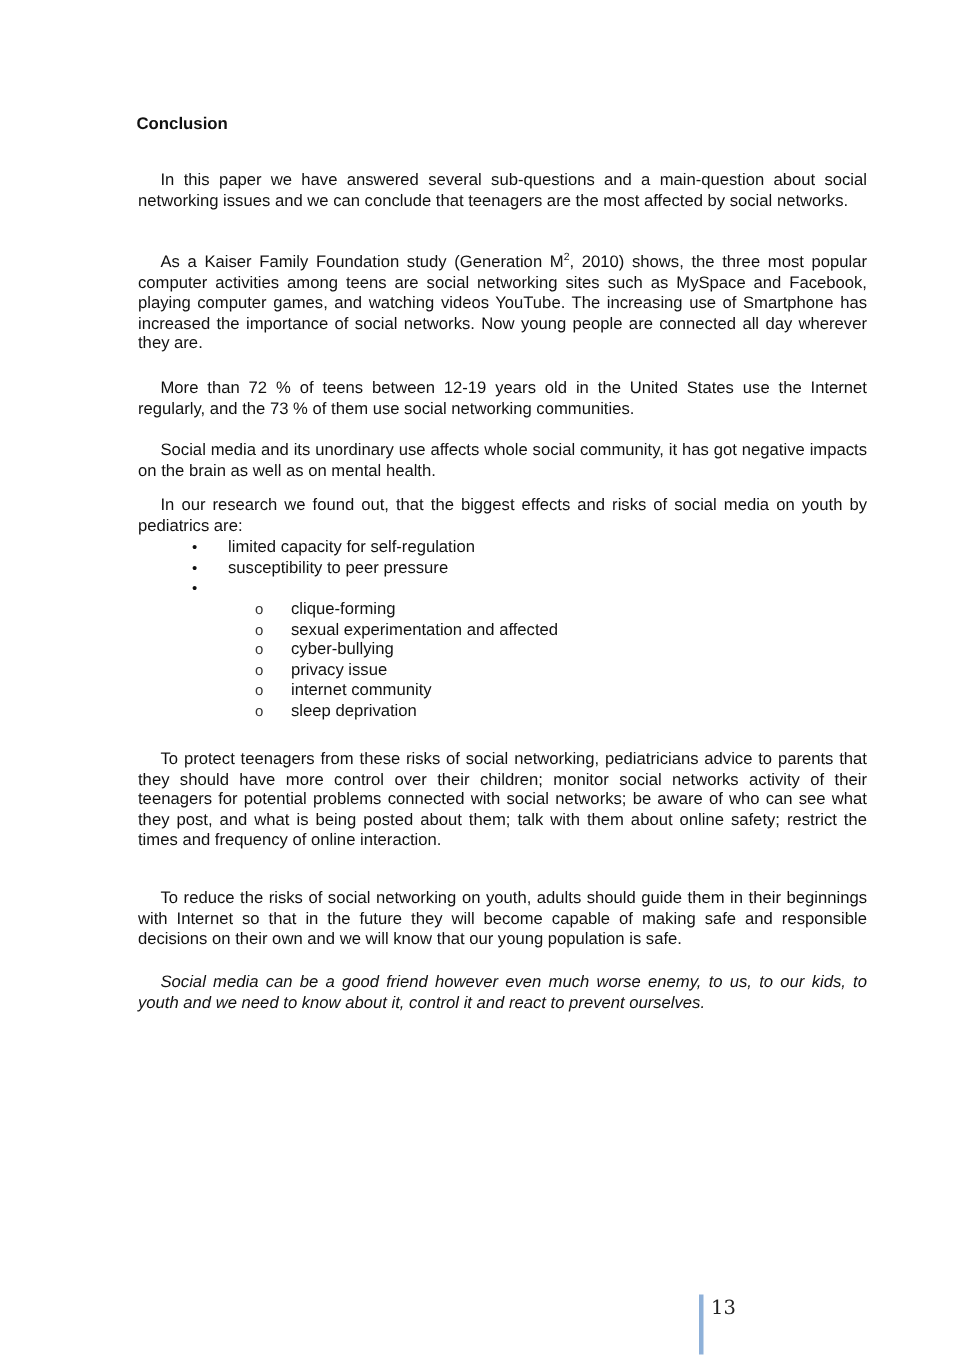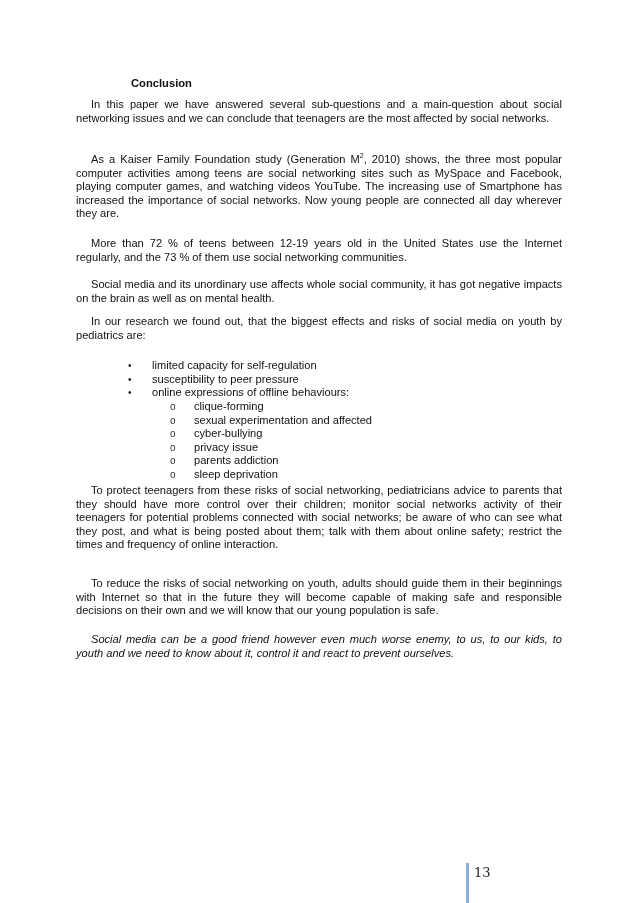--- a/index.html
+++ b/index.html
@@ -3,22 +3,22 @@
   <meta charset="utf-8">
   <style>
     html, body { margin: 0; padding: 0; background: #ffffff; }
     body { width: 638px; height: 903px; position: relative; overflow: hidden; }
     .page {
       position: absolute; left: 0; top: 0; width: 638px; height: 903px;
       font-family: "Liberation Sans", sans-serif; color: #111;
       font-size: 11.1px; line-height: 13.6px;
     }
     .content { position: absolute; left: 76px; top: 0; width: 486px; }
-    .heading { position: absolute; top: 77px; left: 15px; font-weight: bold; font-size: 11.2px; margin-left: 40px; }
-    p { margin: 0; text-align: justify; text-indent: 15px; position: absolute; left: 0; width: 486px; }
+    .heading { position: absolute; top: 77px; left: 15px; font-weight: bold; font-size: 11.2px; }
+    p { margin: 16px; text-align: justify; text-indent: 15px; position: absolute; left: 0; width: 486px; }
     #p1 { top: 98px; }
     #p2 { top: 153px; }
     #p3 { top: 237px; }
     #p4 { top: 278px; }
     #p5 { top: 315px; }
     ul.bullets { list-style: none; margin: 0; padding: 0; position: absolute; left: 0; top: 359px; width: 486px; }
     ul.bullets > li { position: relative; padding-left: 76px; height: 13.6px; }
     ul.bullets > li .bullet { position: absolute; left: 52px; top: 0; font-size: 10px; }
     ul.sub { list-style: none; margin: 0; padding: 0; position: absolute; left: 0; top: 400px; width: 486px; }
     ul.sub > li { position: relative; padding-left: 118px; height: 13.6px; }
@@ -43,29 +43,29 @@
 
     <p id="p3">More than 72 % of teens between 12-19 years old in the United States use the Internet regularly, and the 73 % of them use social networking communities.</p>
 
     <p id="p4">Social media and its unordinary use affects whole social community, it has got negative impacts on the brain as well as on mental health.</p>
 
     <p id="p5">In our research we found out, that the biggest effects and risks of social media on youth by pediatrics are:</p>
 
     <ul class="bullets">
       <li><span class="bullet">•</span><span>limited capacity for self-regulation</span></li>
       <li><span class="bullet">•</span><span>susceptibility to peer pressure</span></li>
-      <li><span class="bullet">•</span><span>online expressions of offline behaviours:</span></li>
+      <li><span class="bullet">•</span></li>
     </ul>
 
     <ul class="sub">
       <li><span class="bullet">o</span><span>clique-forming</span></li>
       <li><span class="bullet">o</span><span>sexual experimentation and affected</span></li>
       <li><span class="bullet">o</span><span>cyber-bullying</span></li>
       <li><span class="bullet">o</span><span>privacy issue</span></li>
-      <li><span class="bullet">o</span><span>parents addiction</span></li>
+      <li><span class="bullet">o</span><span>internet community</span></li>
       <li><span class="bullet">o</span><span>sleep deprivation</span></li>
     </ul>
 
     <p id="p6">To protect teenagers from these risks of social networking, pediatricians advice to parents that they should have more control over their children; monitor social networks activity of their teenagers for potential problems connected with social networks; be aware of who can see what they post, and what is being posted about them; talk with them about online safety; restrict the times and frequency of online interaction.</p>
 
     <p id="p7">To reduce the risks of social networking on youth, adults should guide them in their beginnings with Internet so that in the future they will become capable of making safe and responsible decisions on their own and we will know that our young population is safe.</p>
 
     <p id="p8">Social media can be a good friend however even much worse enemy, to us, to our kids, to youth and we need to know about it, control it and react to prevent ourselves.</p>
   </div>
 

